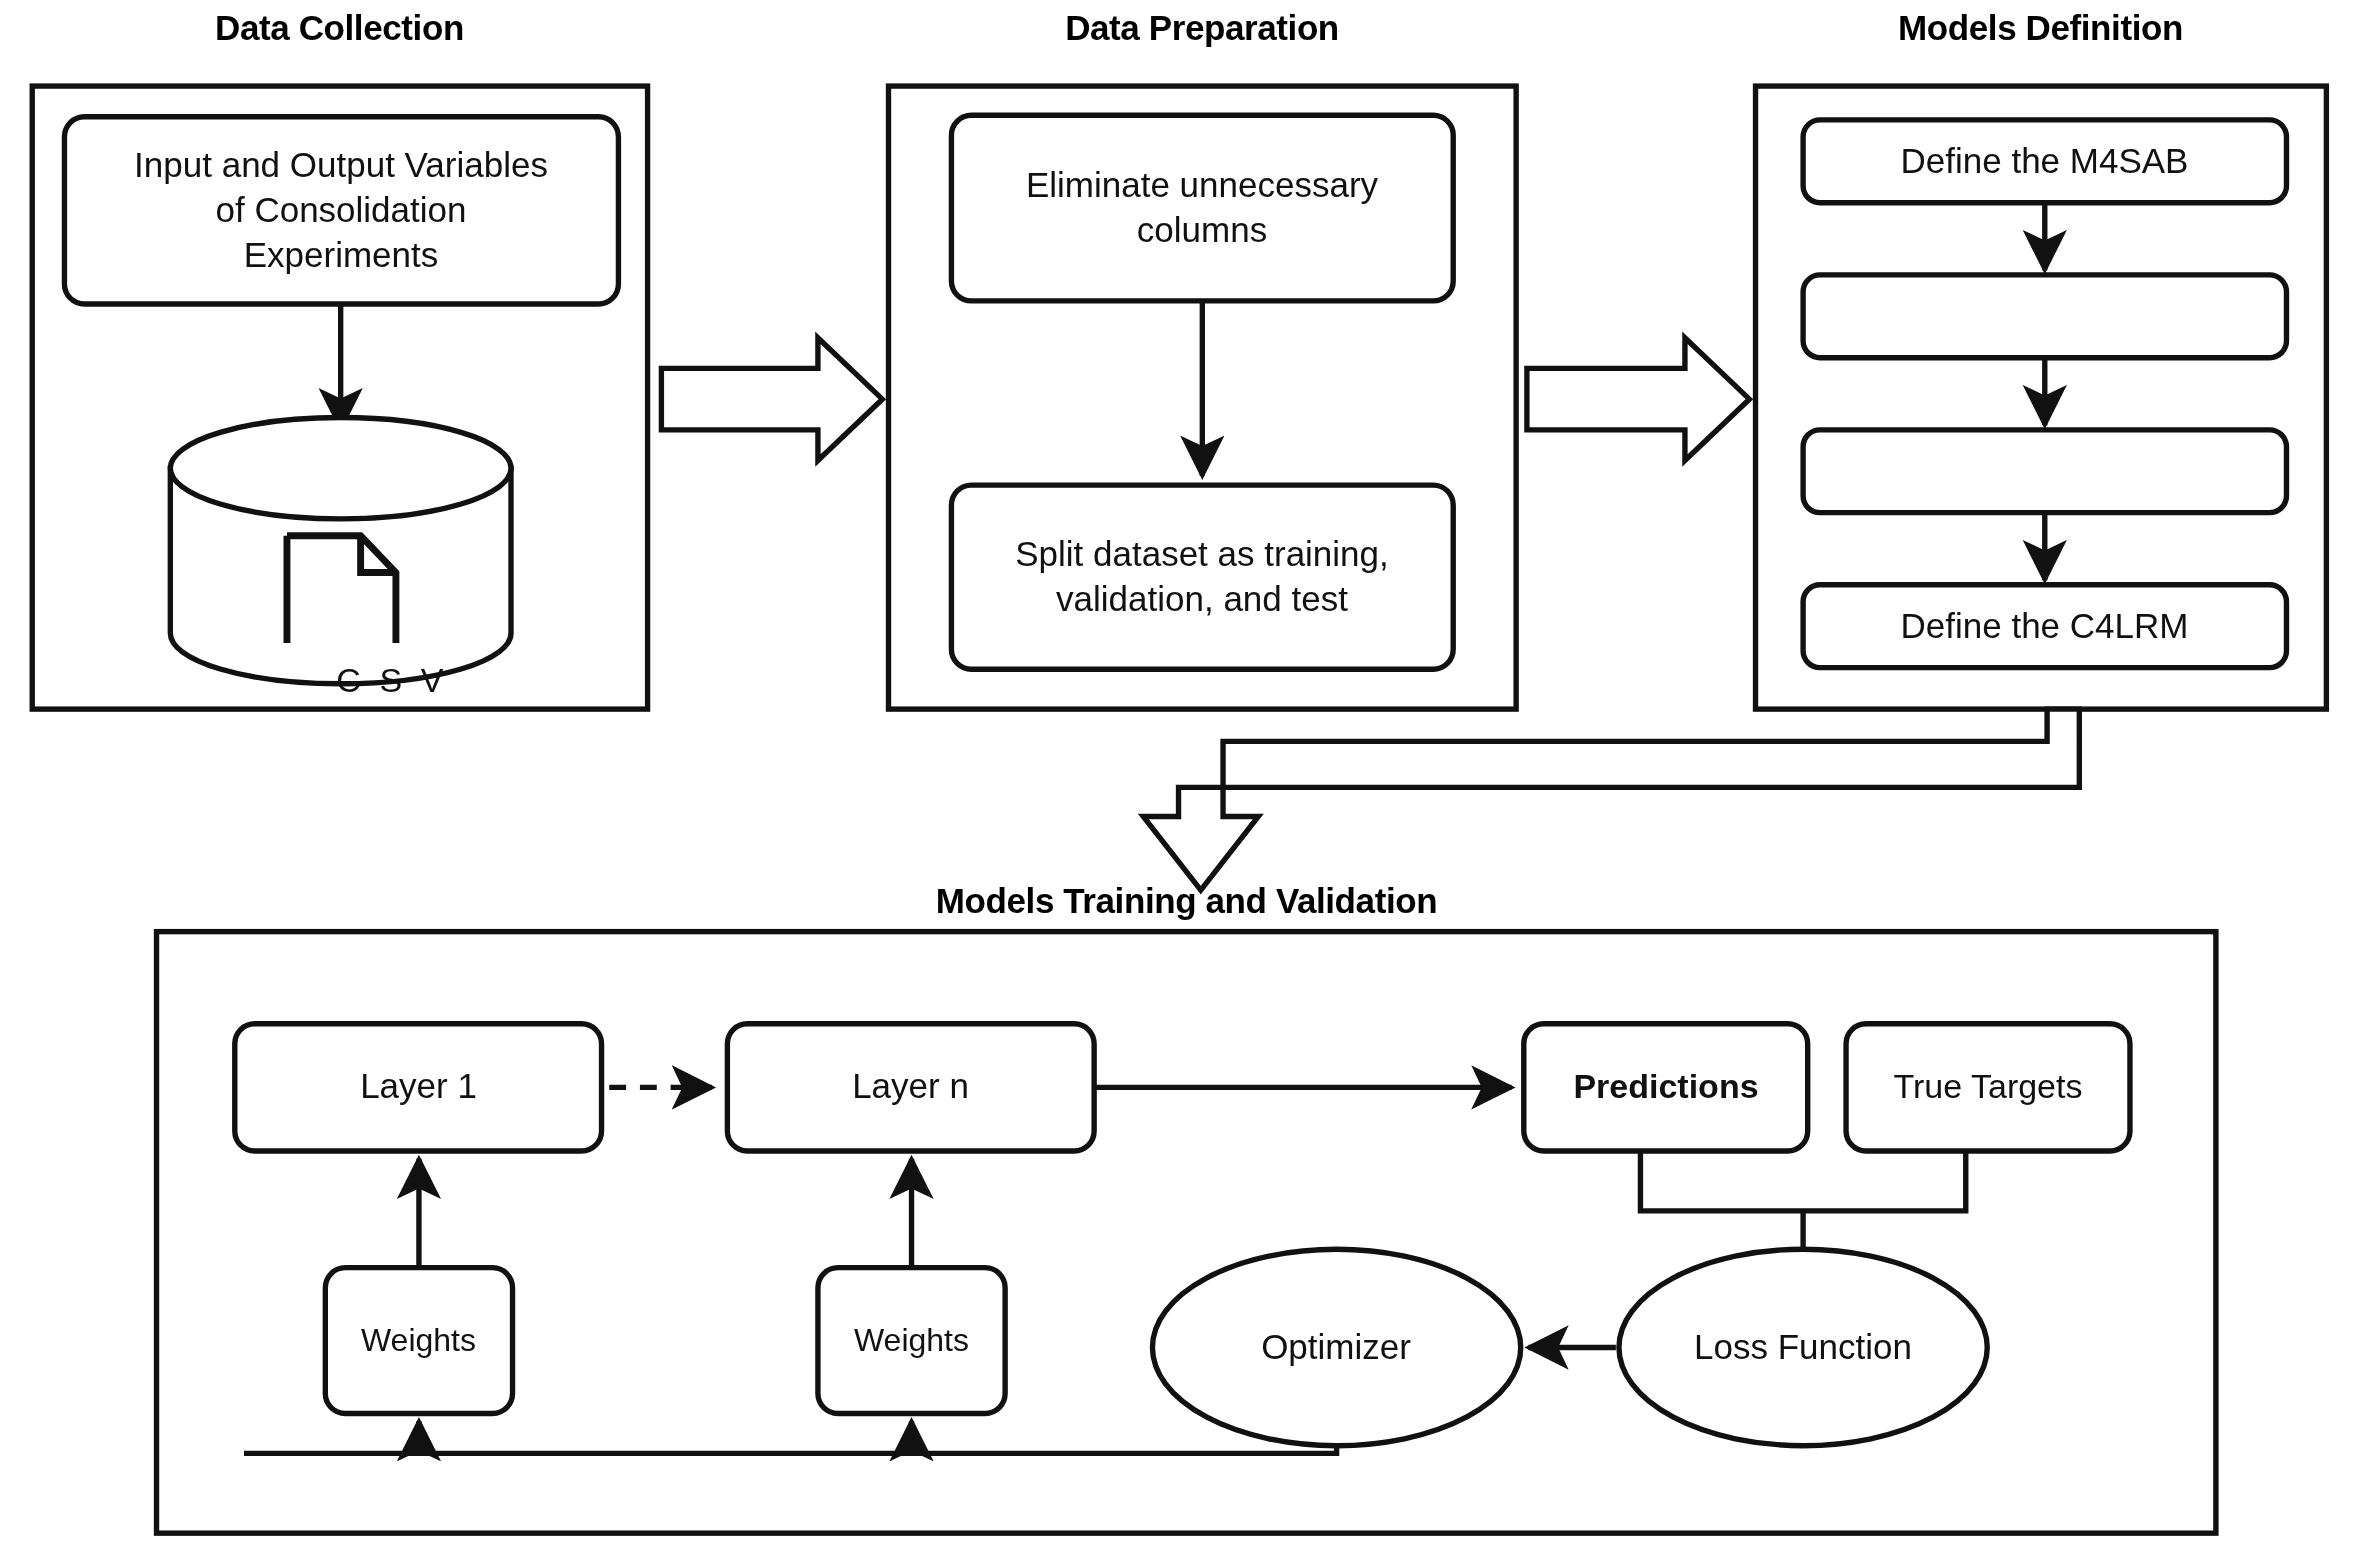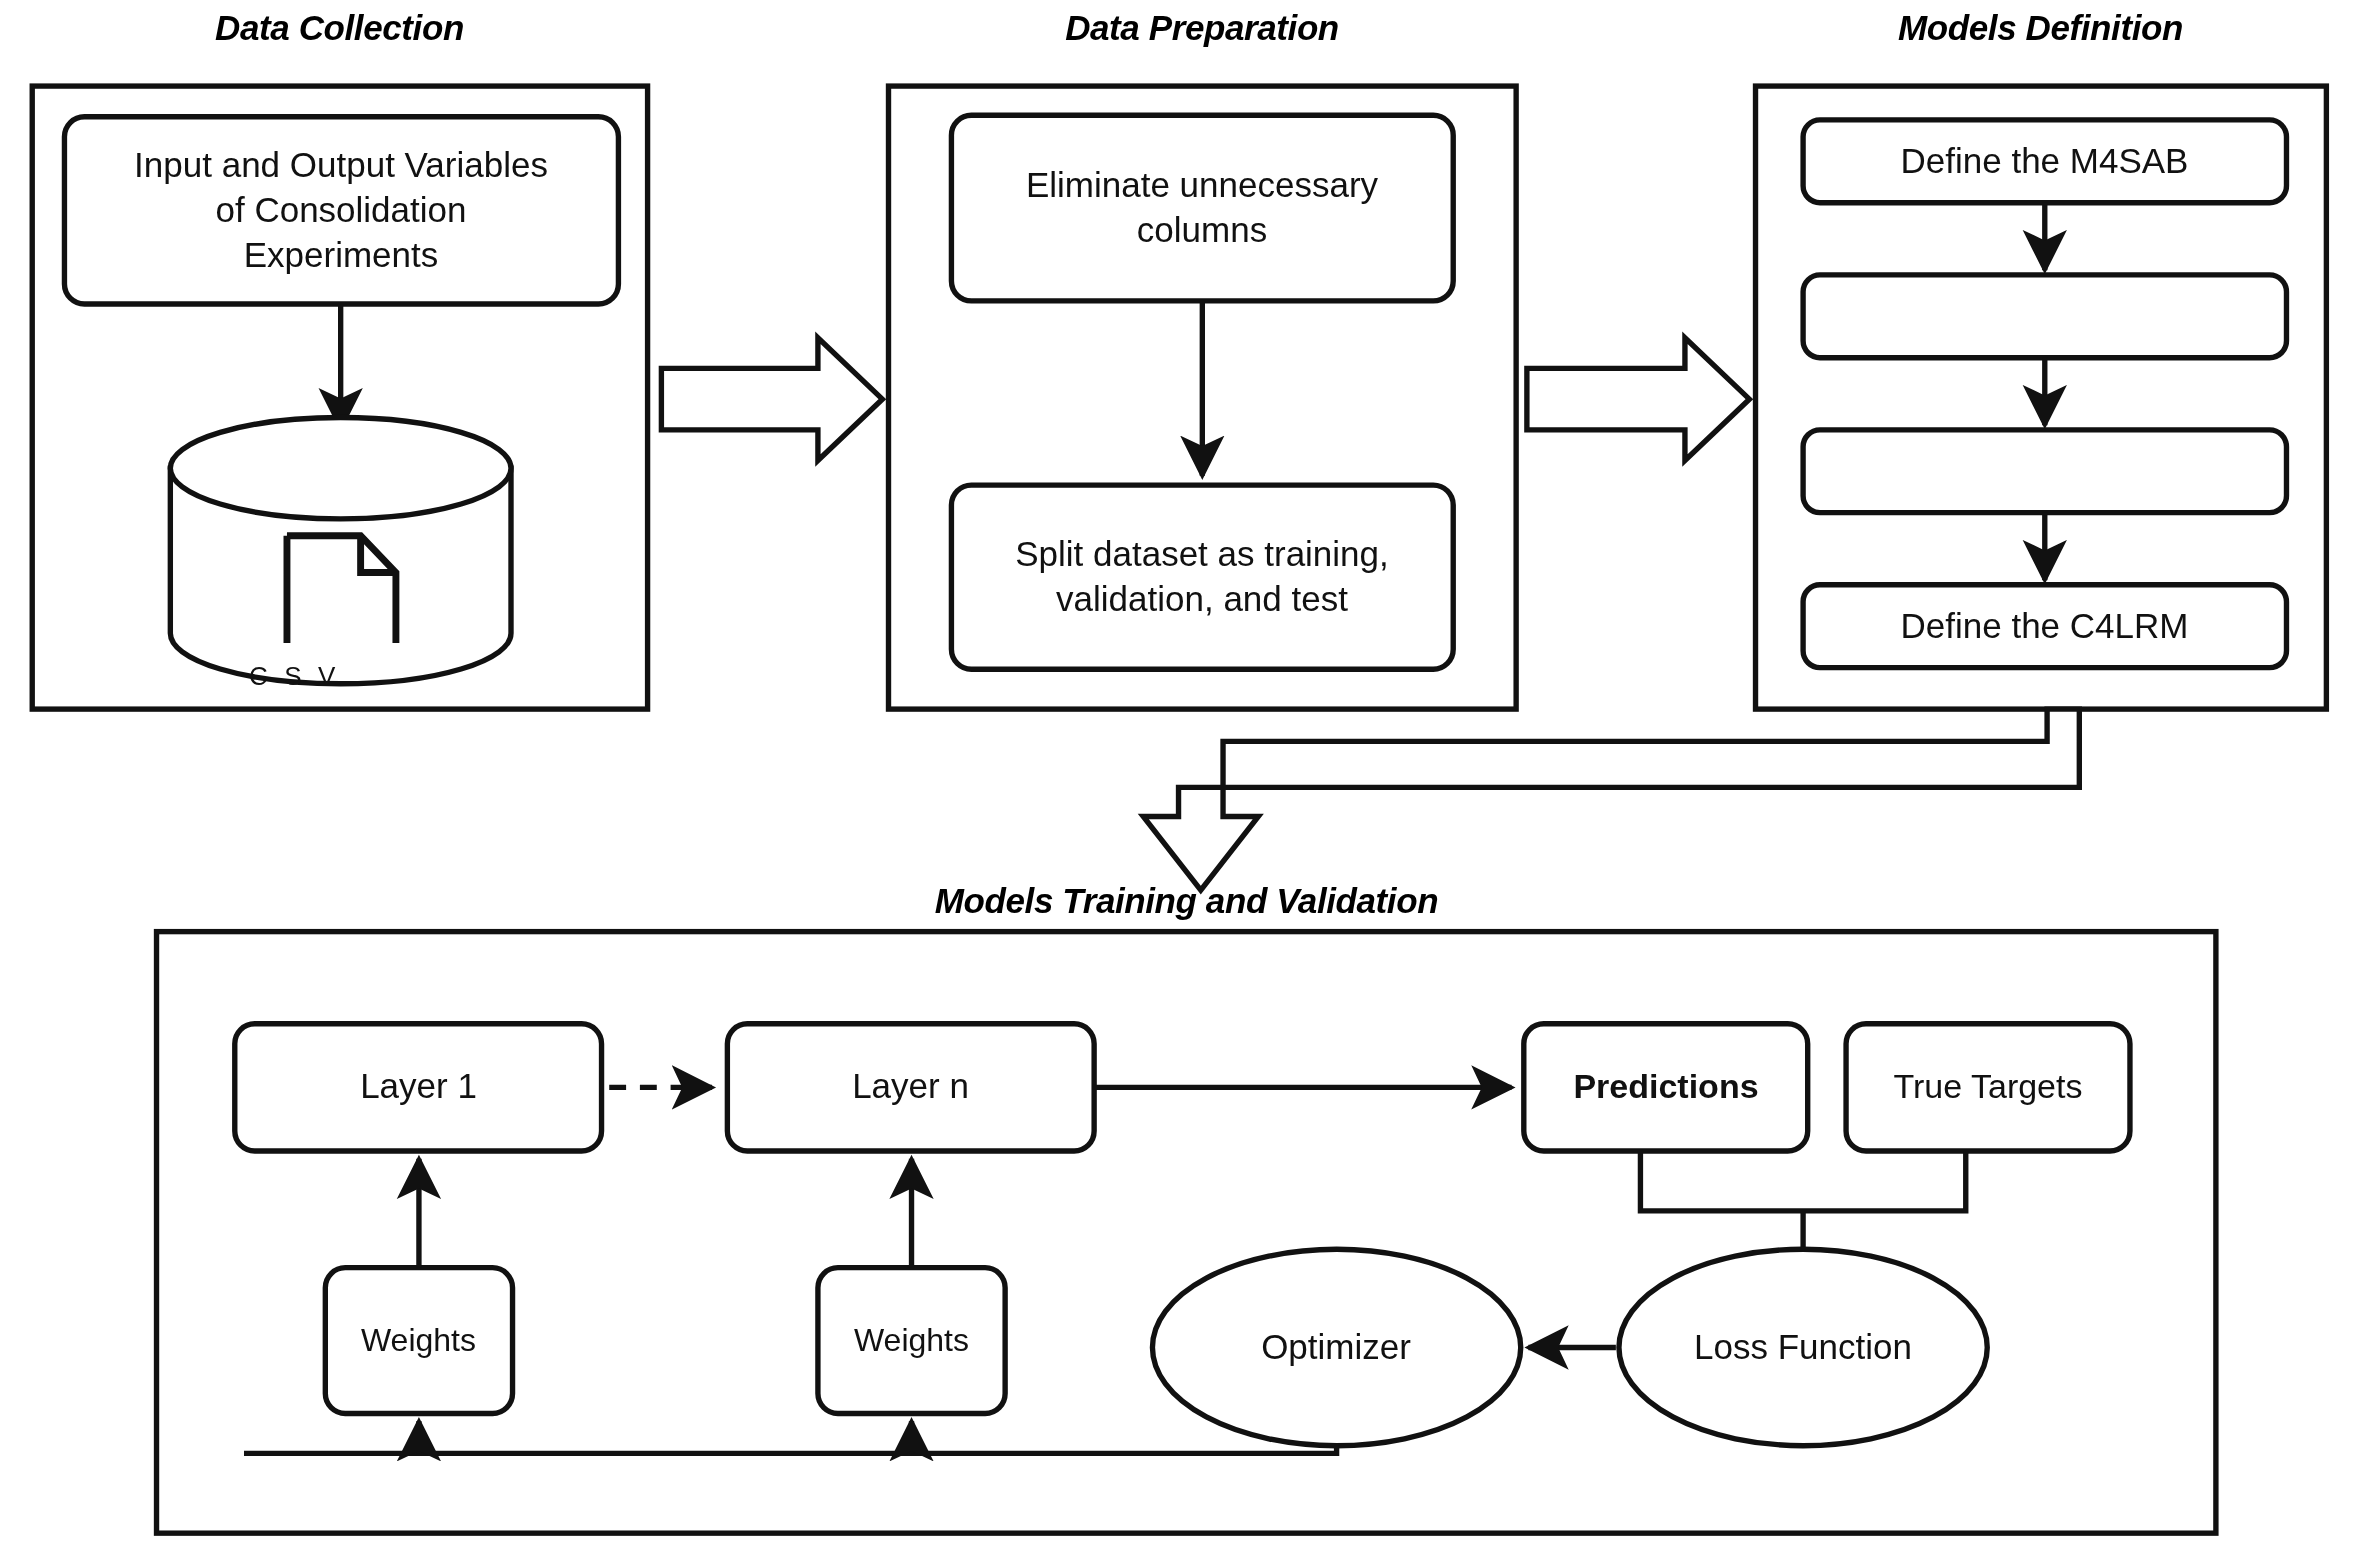--- a/index.html
+++ b/index.html
@@ -25,45 +25,44 @@
   }
   .stage-title {
     position: absolute;
     font-family: "Liberation Sans", sans-serif;
     font-weight: bold;
     font-size: 35px;
     color: #000000;
     text-align: center;
     white-space: nowrap;
     letter-spacing: -0.4px;
-    font-style: italic;
   }
   .node-label {
     position: absolute;
     font-family: "Liberation Sans", sans-serif;
     font-weight: normal;
     color: #111111;
     text-align: center;
     line-height: 1.28;
     display: flex;
     align-items: center;
     justify-content: center;
     white-space: pre-line;
     pointer-events: none;
   }
   .fs-44 { font-size: 34px; }
   .fs-46 { font-size: 35px; }
   .fs-42 { font-size: 32px; }
   .csv-text {
     position: absolute;
     font-family: "Liberation Sans", sans-serif;
-    font-size: 26px;
+    font-size: 34px;
     letter-spacing: 4.6px;
     color: #111111;
-    text-align: left;
+    text-align: right;
     width: 199px;
   }
 </style>
 </head>
 <body>
 
 <div id="page">
 
   <svg id="diagram-svg" viewBox="0 0 3068 2038" xmlns="http://www.w3.org/2000/svg">
     <defs>

